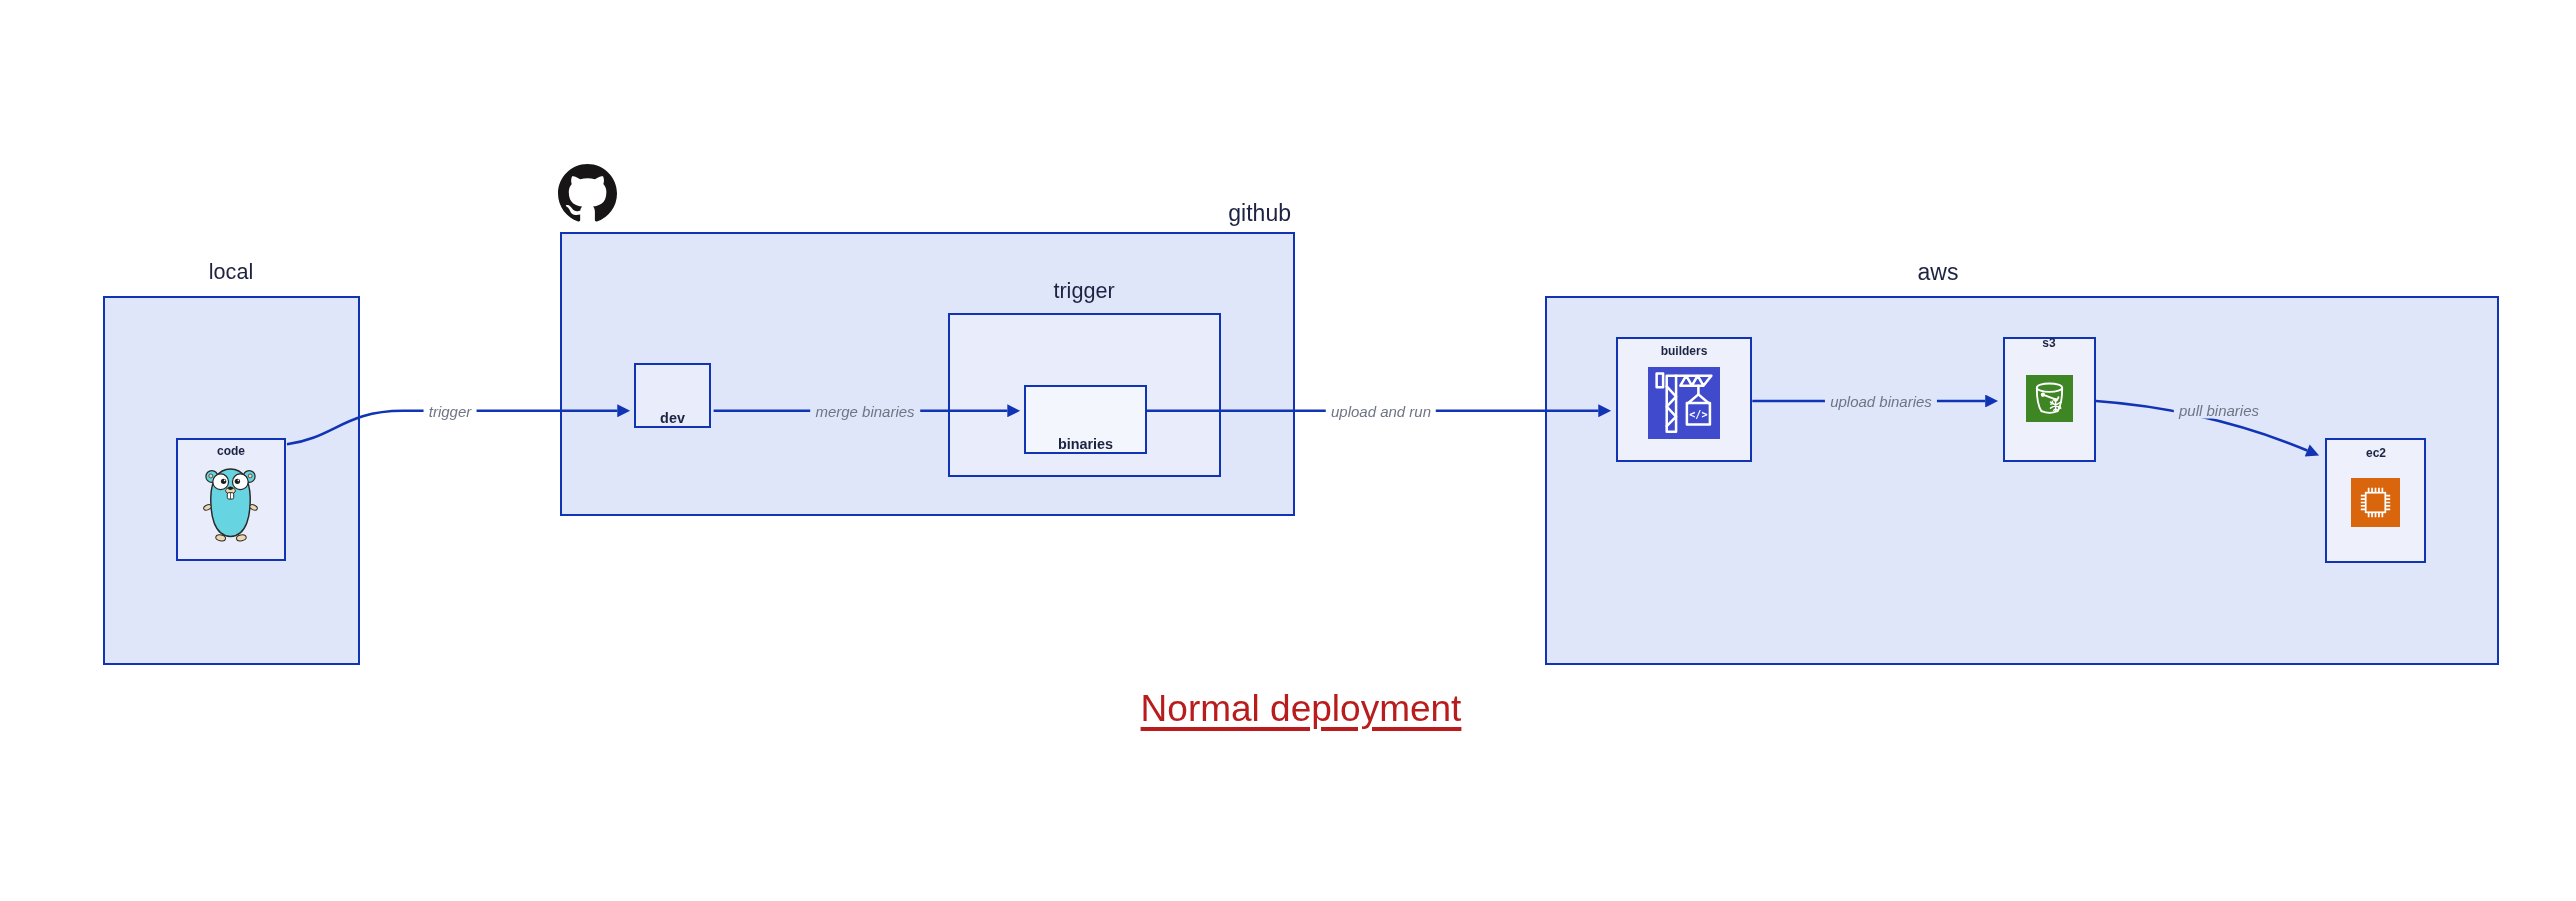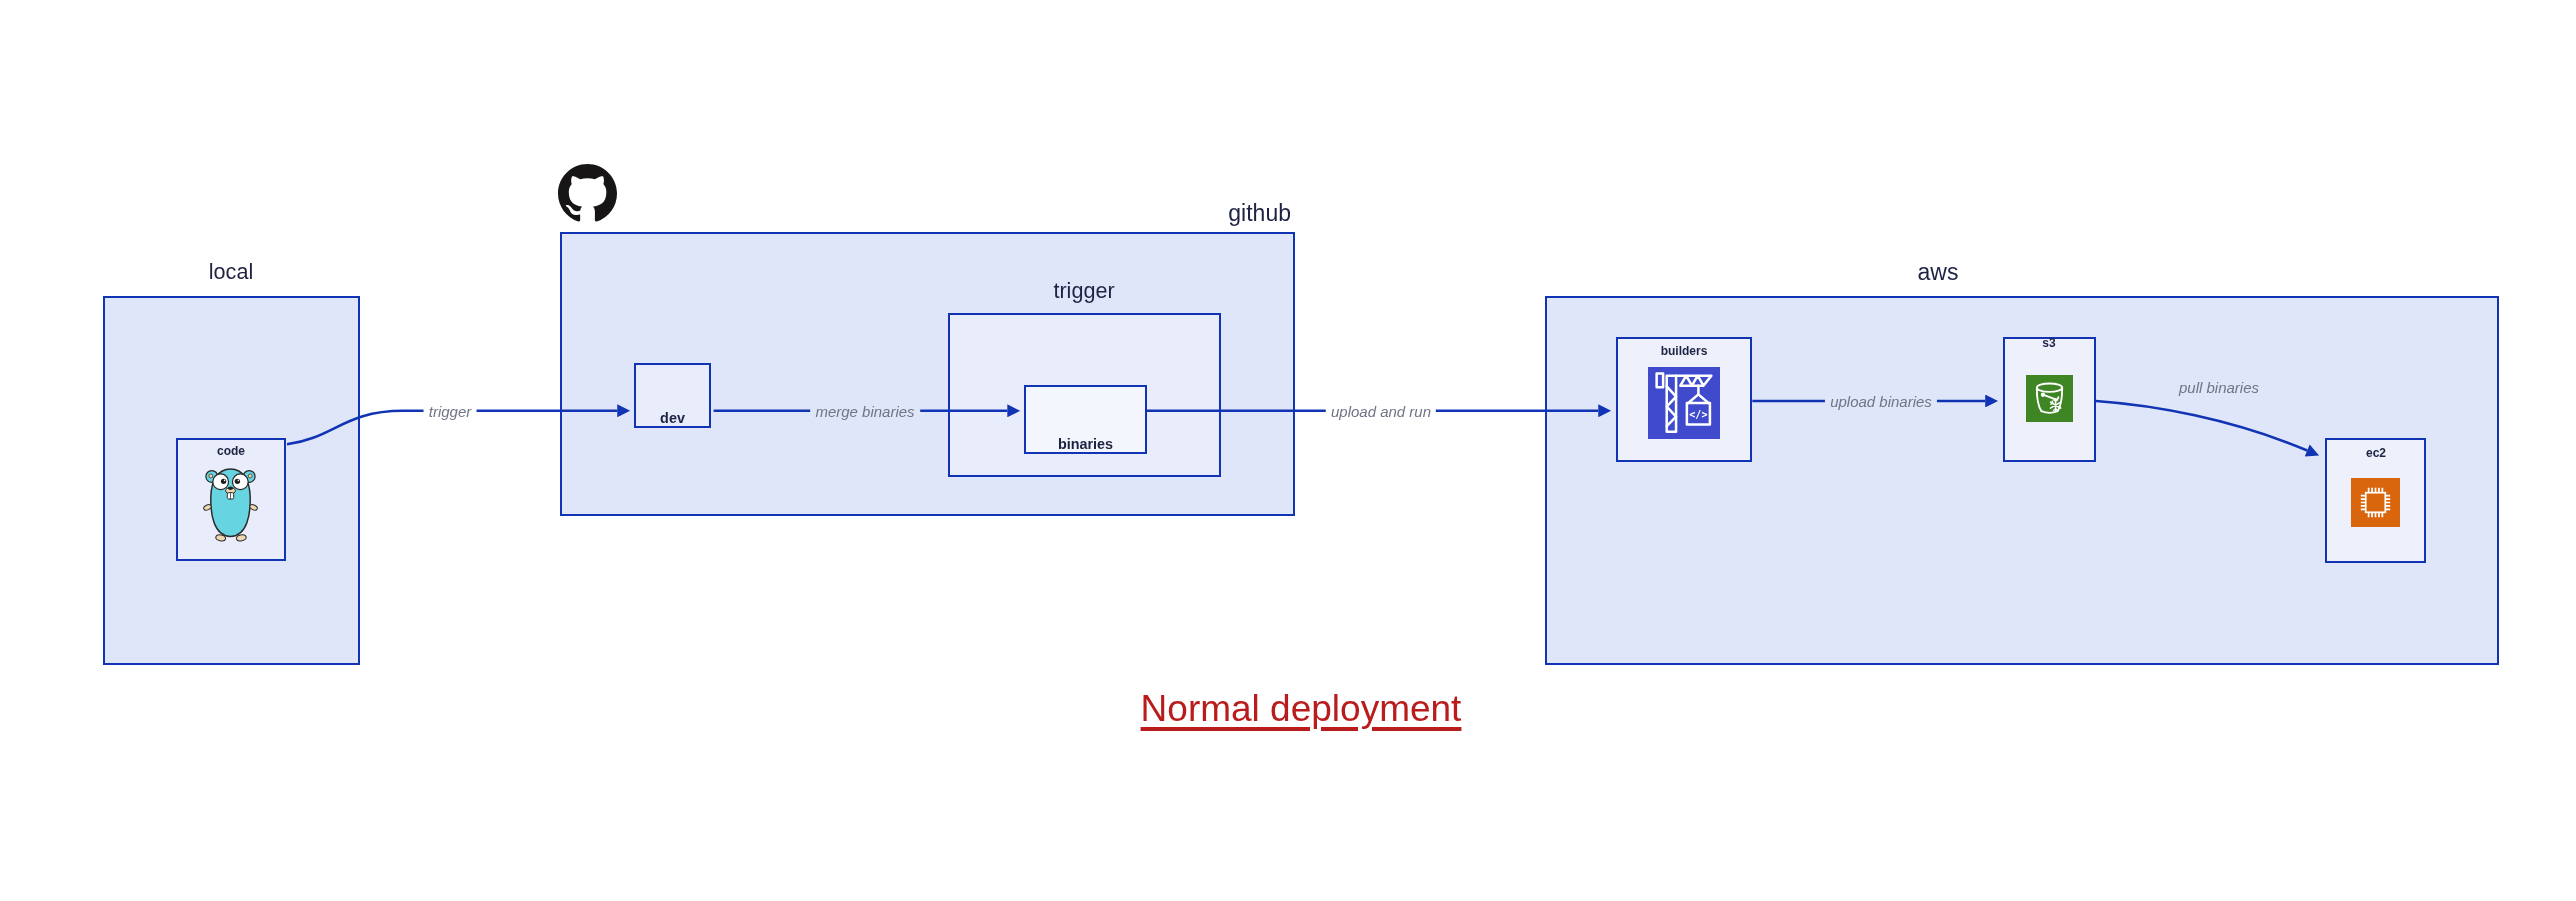--- a/index.html
+++ b/index.html
@@ -143,18 +143,18 @@
       <path d="M2226,797 H3102" marker-end="url(#ah)"></path>
       <path d="M3401,778 H3853" marker-end="url(#ah)"></path>
       <path d="M4068,778 C4180,786 4330,812 4478,874" marker-end="url(#ah)"></path>
     </g>
   </svg>
 
   <div class="elabel ebg-white" style="left:450px;top:411px;">trigger</div>
   <div class="elabel ebg-tier1" style="left:865px;top:411px;">merge binaries</div>
   <div class="elabel ebg-white" style="left:1381px;top:411px;">upload and run</div>
   <div class="elabel ebg-tier1" style="left:1881px;top:401px;">upload binaries</div>
-  <div class="elabel ebg-tier1" style="left:2219px;top:387px;">pull binaries</div>
+  <div class="elabel ebg-tier1" style="left:2219px;top:410px;">pull binaries</div>
 
   <div class="title cx" style="left:1301px;top:688px;">Normal deployment</div>
 
 </div>
 
 
 </body></html>

